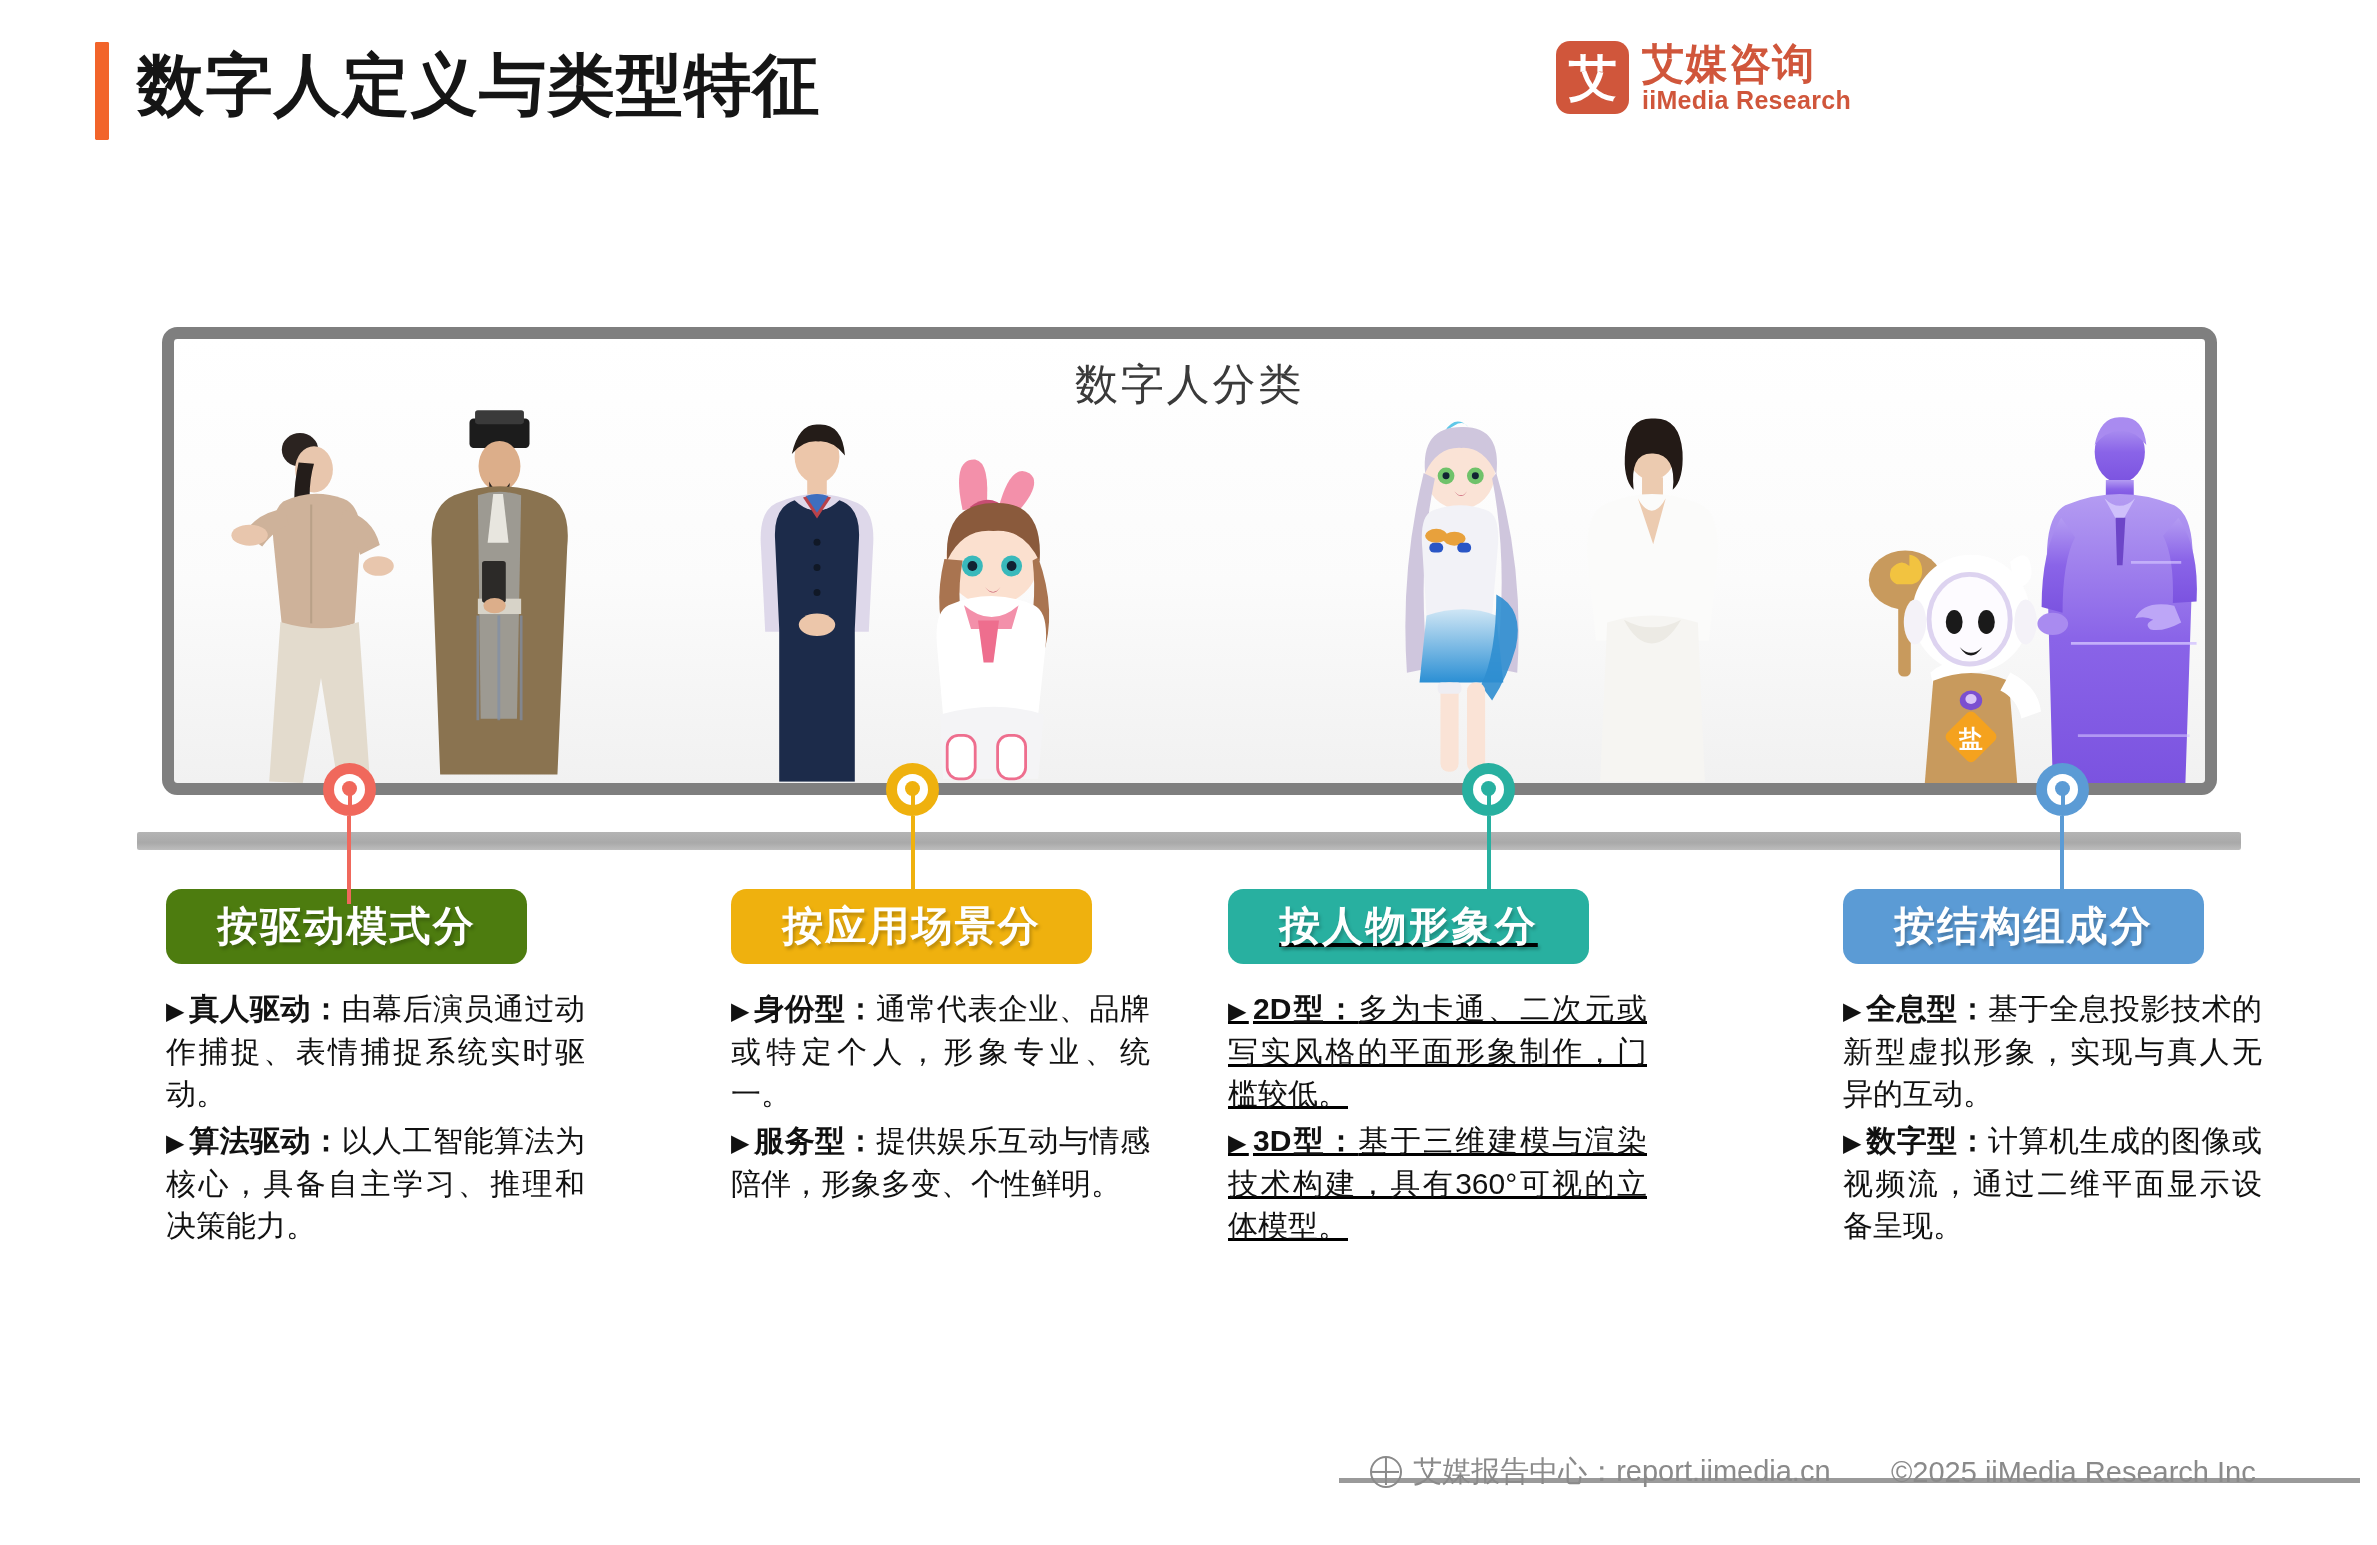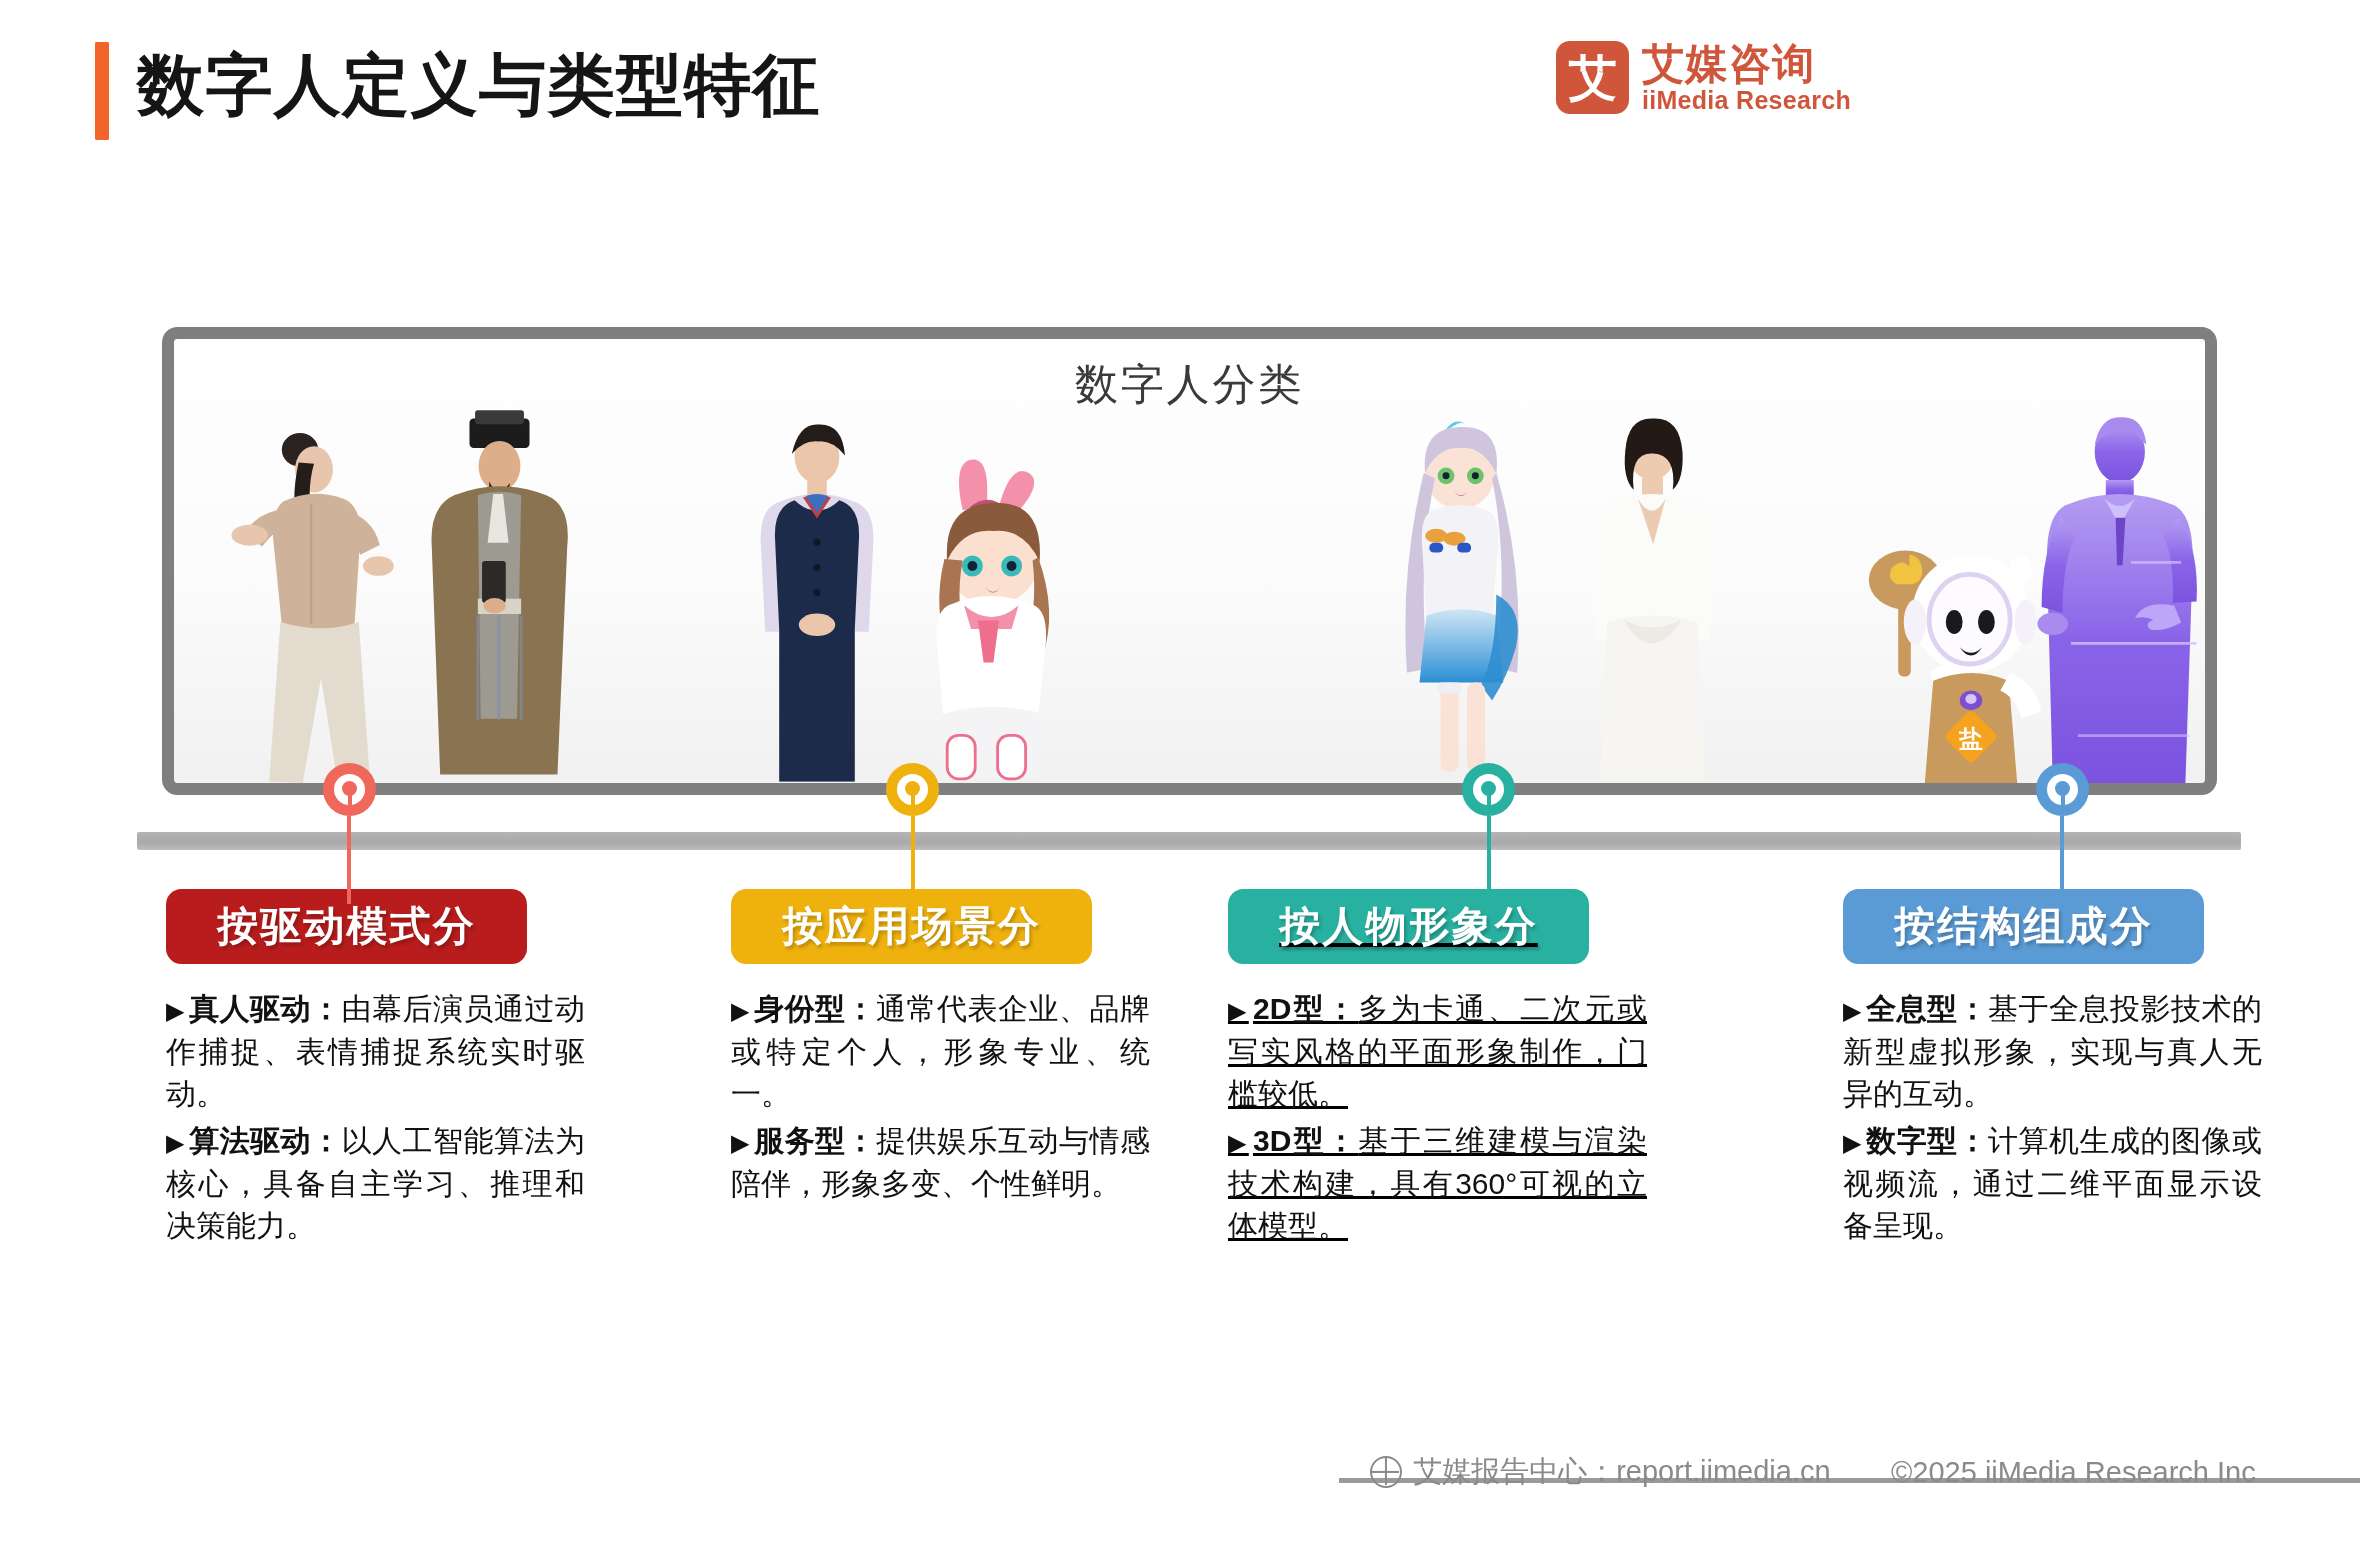--- a/index.html
+++ b/index.html
@@ -312,21 +312,21 @@
   <div class="stem" style="left:1487px; top:816px; height:88px; background:#28B0A0;"></div>
 
   <div class="marker" style="left:2036px; top:763px;">
     <div class="ring" style="background:#5B9BD5"></div>
     <div class="dot" style="background:#5B9BD5"></div>
     <div class="tail" style="background:#5B9BD5"></div>
   </div>
   <div class="stem" style="left:2060px; top:816px; height:88px; background:#5B9BD5;"></div>
 
   <div class="col" style="left:166px; top:889px;">
-    <div class="pill w1" style="background:#b91c1c">按驱动模式分</div>
+    <div class="pill w1" style="background:#4d7c0f">按驱动模式分</div>
     <div class="body-text">
       <div class="bullet">
         <span class="tri">▶</span><span class="lead">真人驱动：</span><span>由幕后演员通过动作捕捉、表情捕捉系统实时驱动。</span>
       </div>
       <div class="bullet">
         <span class="tri">▶</span><span class="lead">算法驱动：</span><span>以人工智能算法为核心，具备自主学习、推理和决策能力。</span>
       </div>
     </div>
   </div>
 

